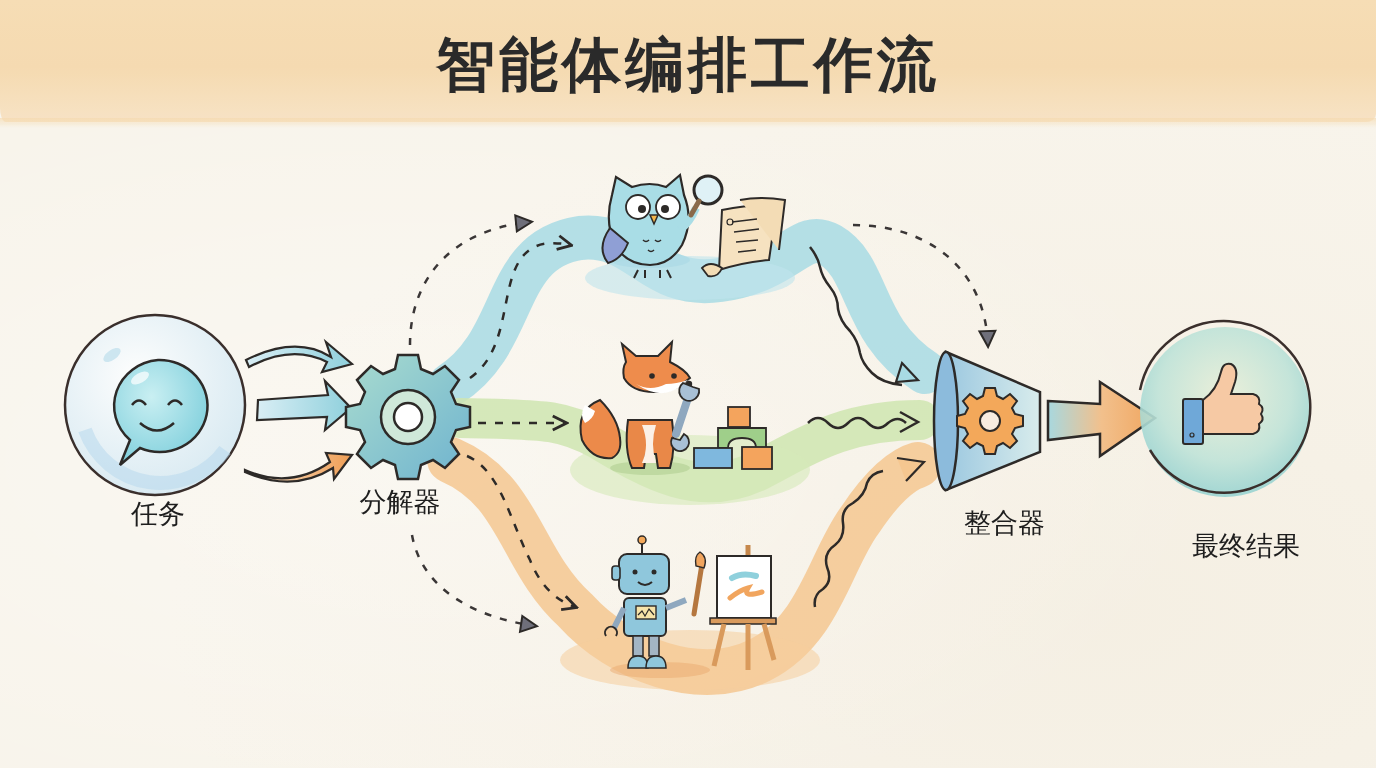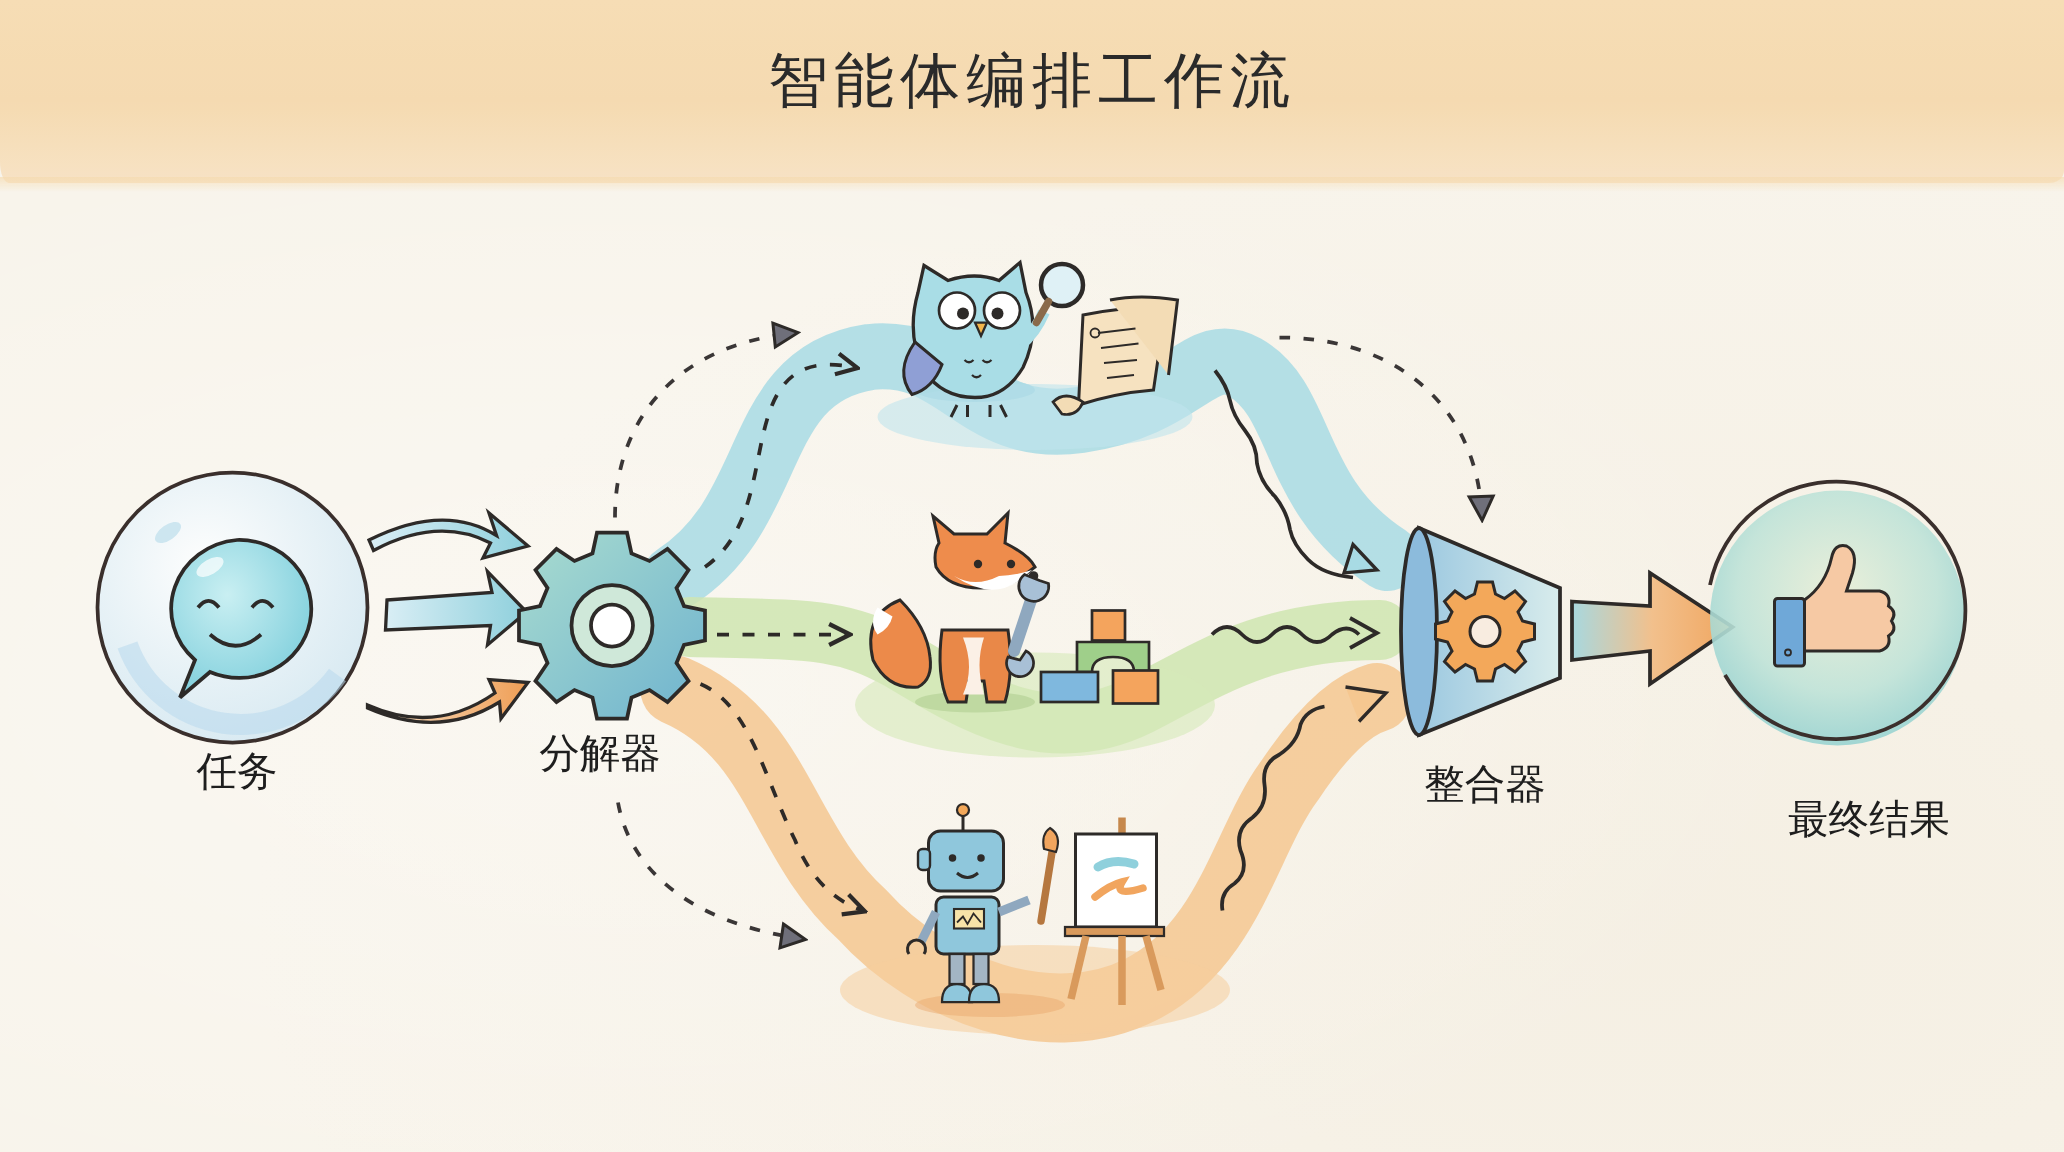--- a/index.html
+++ b/index.html
@@ -22,21 +22,21 @@
     border-bottom-left-radius: 6px 14px;
     border-bottom-right-radius: 10px 8px;
     opacity: 0.95;
   }
   .title-band::after {
     content: ""; position: absolute; left: 0; right: 0; bottom: -6px; height: 10px;
     background: linear-gradient(180deg, rgba(245,217,174,0.7), rgba(245,217,174,0));
   }
   .title {
     position: absolute; left: 0; top: 26px; width: 1376px; text-align: center;
-    font-size: 40px; font-weight: normal; color: #2a2a2a; letter-spacing: 4px;
+    font-size: 59px; font-weight: bold; color: #2a2a2a; letter-spacing: 4px;
   }
   svg.scene { position: absolute; left: 0; top: 0; }
   .label {
     position: absolute; font-size: 27px; color: #1e1e1e; text-align: center;
     white-space: nowrap;
   }
 </style>
 </head>
 <body>
 
@@ -242,14 +242,14 @@
     <g>
       <rect x="1183" y="399" width="20" height="45" rx="2" fill="#6fa8d8" stroke="#2d2a28" stroke-width="2"></rect>
       <circle cx="1192" cy="435" r="2" fill="none" stroke="#2d2a28" stroke-width="1.2"></circle>
       <path d="M1203,400 q14,-10 18,-28 q2,-10 10,-8 q8,4 4,18 l-4,12 l22,0 q8,2 6,10 q6,4 2,10 q4,6 -2,10 q2,8 -6,10 l-50,0 Z" fill="#f6c9a4" stroke="#2d2a28" stroke-width="2"></path>
     </g>
   </g>
 </svg>
 
 <div class="label" style="left:118px; top:496px; width:80px;">任务</div>
 <div class="label" style="left:345px; top:484px; width:110px;">分解器</div>
-<div class="label" style="left:935px; top:505px; width:110px;">整合器</div>
+<div class="label" style="left:935px; top:505px; width:110px;text-align:right;">整合器</div>
 <div class="label" style="left:1150px; top:528px; width:150px;text-align:right;">最终结果</div>
 
 </body></html>

